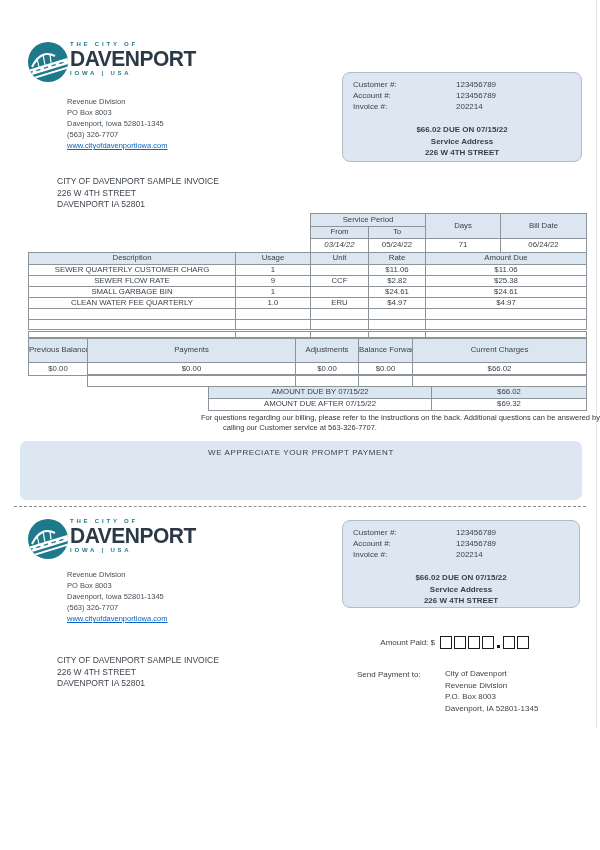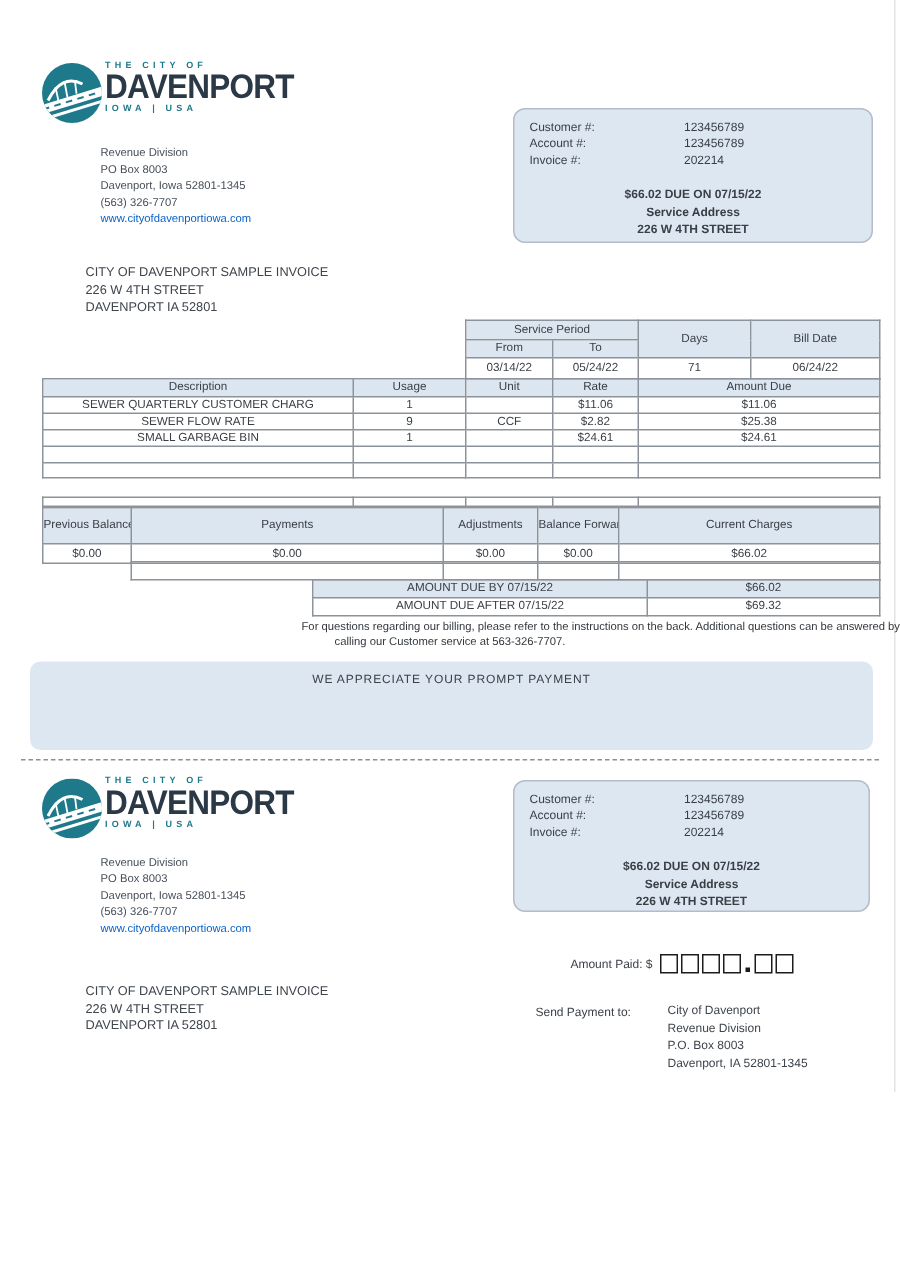--- a/index.html
+++ b/index.html
@@ -17,21 +17,21 @@
     font-size:6px; font-weight:bold; letter-spacing:2.8px;
     color:#1e7a8a; white-space:nowrap;
   }
   .brand-name {
     font-size:21px; font-weight:bold; letter-spacing:-0.5px; line-height:22px;
     color:#2b3947; white-space:nowrap; transform:scaleY(1.08); transform-origin:left top;
   }
   .brand-bottom { margin-top:1px; }
 
   .sender { font-size:7.5px; line-height:11px; color:#474f58; }
-  .sender .weblink { color:#0b63c5; cursor:pointer; }
+  .sender .weblink { color:#0b63c5; text-decoration:underline; cursor:pointer; }
 
   
   .acct-box {
     background:#dde7f2; border:1px solid #b3bcc7; border-radius:8px;
     font-size:8px; color:#3a3f46;
   }
   .acct-row { display:flex; height:11px; line-height:11px; padding-left:10px; }
   .acct-row .lbl { width:103px; }
   .acct-center { position:absolute; left:0; right:0; text-align:center; line-height:10px;font-weight:bold; }
 
@@ -160,21 +160,21 @@
         <tr>
       <td colspan="2" class="hd" style="height:13px;">Service Period</td>
       <td rowspan="2" class="hd">Days</td>
       <td rowspan="2" class="hd">Bill Date</td>
     </tr>
     <tr>
       <td class="hd" style="height:12px;">From</td>
       <td class="hd">To</td>
     </tr>
     <tr>
-      <td style="height:14px;">03/14/22</td>
+      <td style="height:14px;font-style:italic;">03/14/22</td>
       <td>05/24/22</td>
       <td class="left">71</td>
       <td>06/24/22</td>
     </tr>
   </tbody>
     </table>
 
   <table class="grid abs" style="left:28px; top:252px; width:558px;">
     <colgroup>
         <col style="width:207px">
@@ -204,20 +204,27 @@
       <td>CCF</td>
       <td>$2.82</td>
       <td>$25.38</td>
     </tr>
     <tr>
       <td class="left" style="height:11px;">SMALL GARBAGE BIN</td>
       <td>1</td>
       <td></td>
       <td>$24.61</td>
       <td>$24.61</td>
+    </tr>
+    <tr>
+      <td class="left" style="height:11px;">CLEAN WATER FEE QUARTERLY</td>
+      <td>1.0</td>
+      <td>ERU</td>
+      <td>$4.97</td>
+      <td>$4.97</td>
     </tr>
     <tr>
       <td style="height:11px;"></td>
           <td></td>
           <td></td>
           <td></td>
           <td></td>
     </tr>
     <tr>
       <td style="height:10px;"></td>

